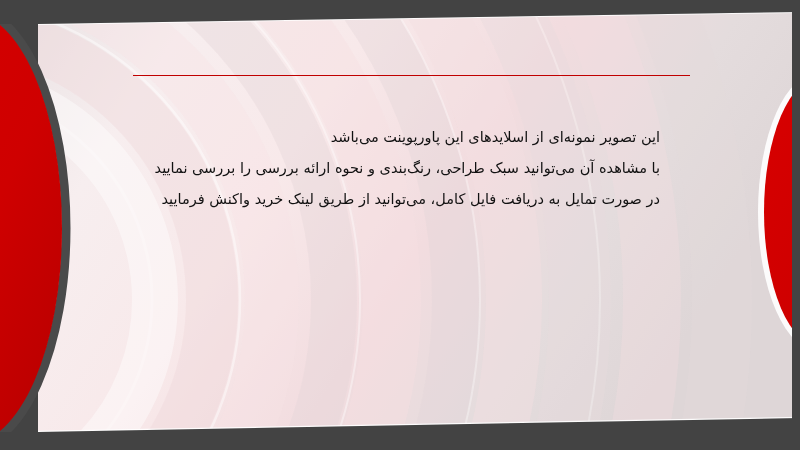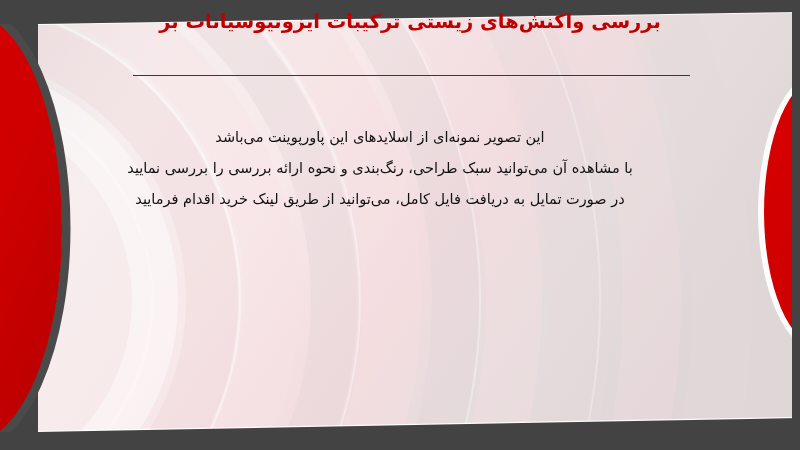--- a/index.html
+++ b/index.html
@@ -64,21 +64,21 @@
     width: 557px;
     height: 0;
     border-top: 1.6px solid #c00000;
   }
 
   .body-block {
     position: absolute;
     right: 140px;
     top: 122px;
     width: 560px;
-    text-align: center;
+    text-align: right;
     direction: rtl;
   }
   .body-line {
     color: #111111;
     font-family: "DejaVu Sans", sans-serif;
     font-size: 14.5px;
     font-weight: normal;
     line-height: 31px;
     white-space: nowrap;
     direction: rtl;
@@ -158,25 +158,24 @@
 
       <polygon points="0,432 38,432 800,418 800,450 0,450" fill="#434343"></polygon>
 
       <rect x="792" y="0" width="8" height="450" fill="#434343"></rect>
     </g>
   </svg>
 
   <div class="content">
 
     <div class="title-block">
-      <div class="title-line">بررسی واکنش‌های زیستی ترکیبات ایزوتیوسیانات بر</div>
     </div>
 
     <div class="title-rule"></div>
 
     <div class="body-block">
       <div class="body-line">این تصویر نمونه‌ای از اسلایدهای این پاورپوینت می‌باشد</div>
       <div class="body-line">با مشاهده آن می‌توانید سبک طراحی، رنگ‌بندی و نحوه ارائه بررسی را بررسی نمایید</div>
-      <div class="body-line">در صورت تمایل به دریافت فایل کامل، می‌توانید از طریق لینک خرید اقدام فرمایید</div>
+      <div class="body-line">در صورت تمایل به دریافت فایل کامل، می‌توانید از طریق لینک خرید واکنش فرمایید</div>
     </div>
 
   </div>
 </div>
 
 </body></html>

